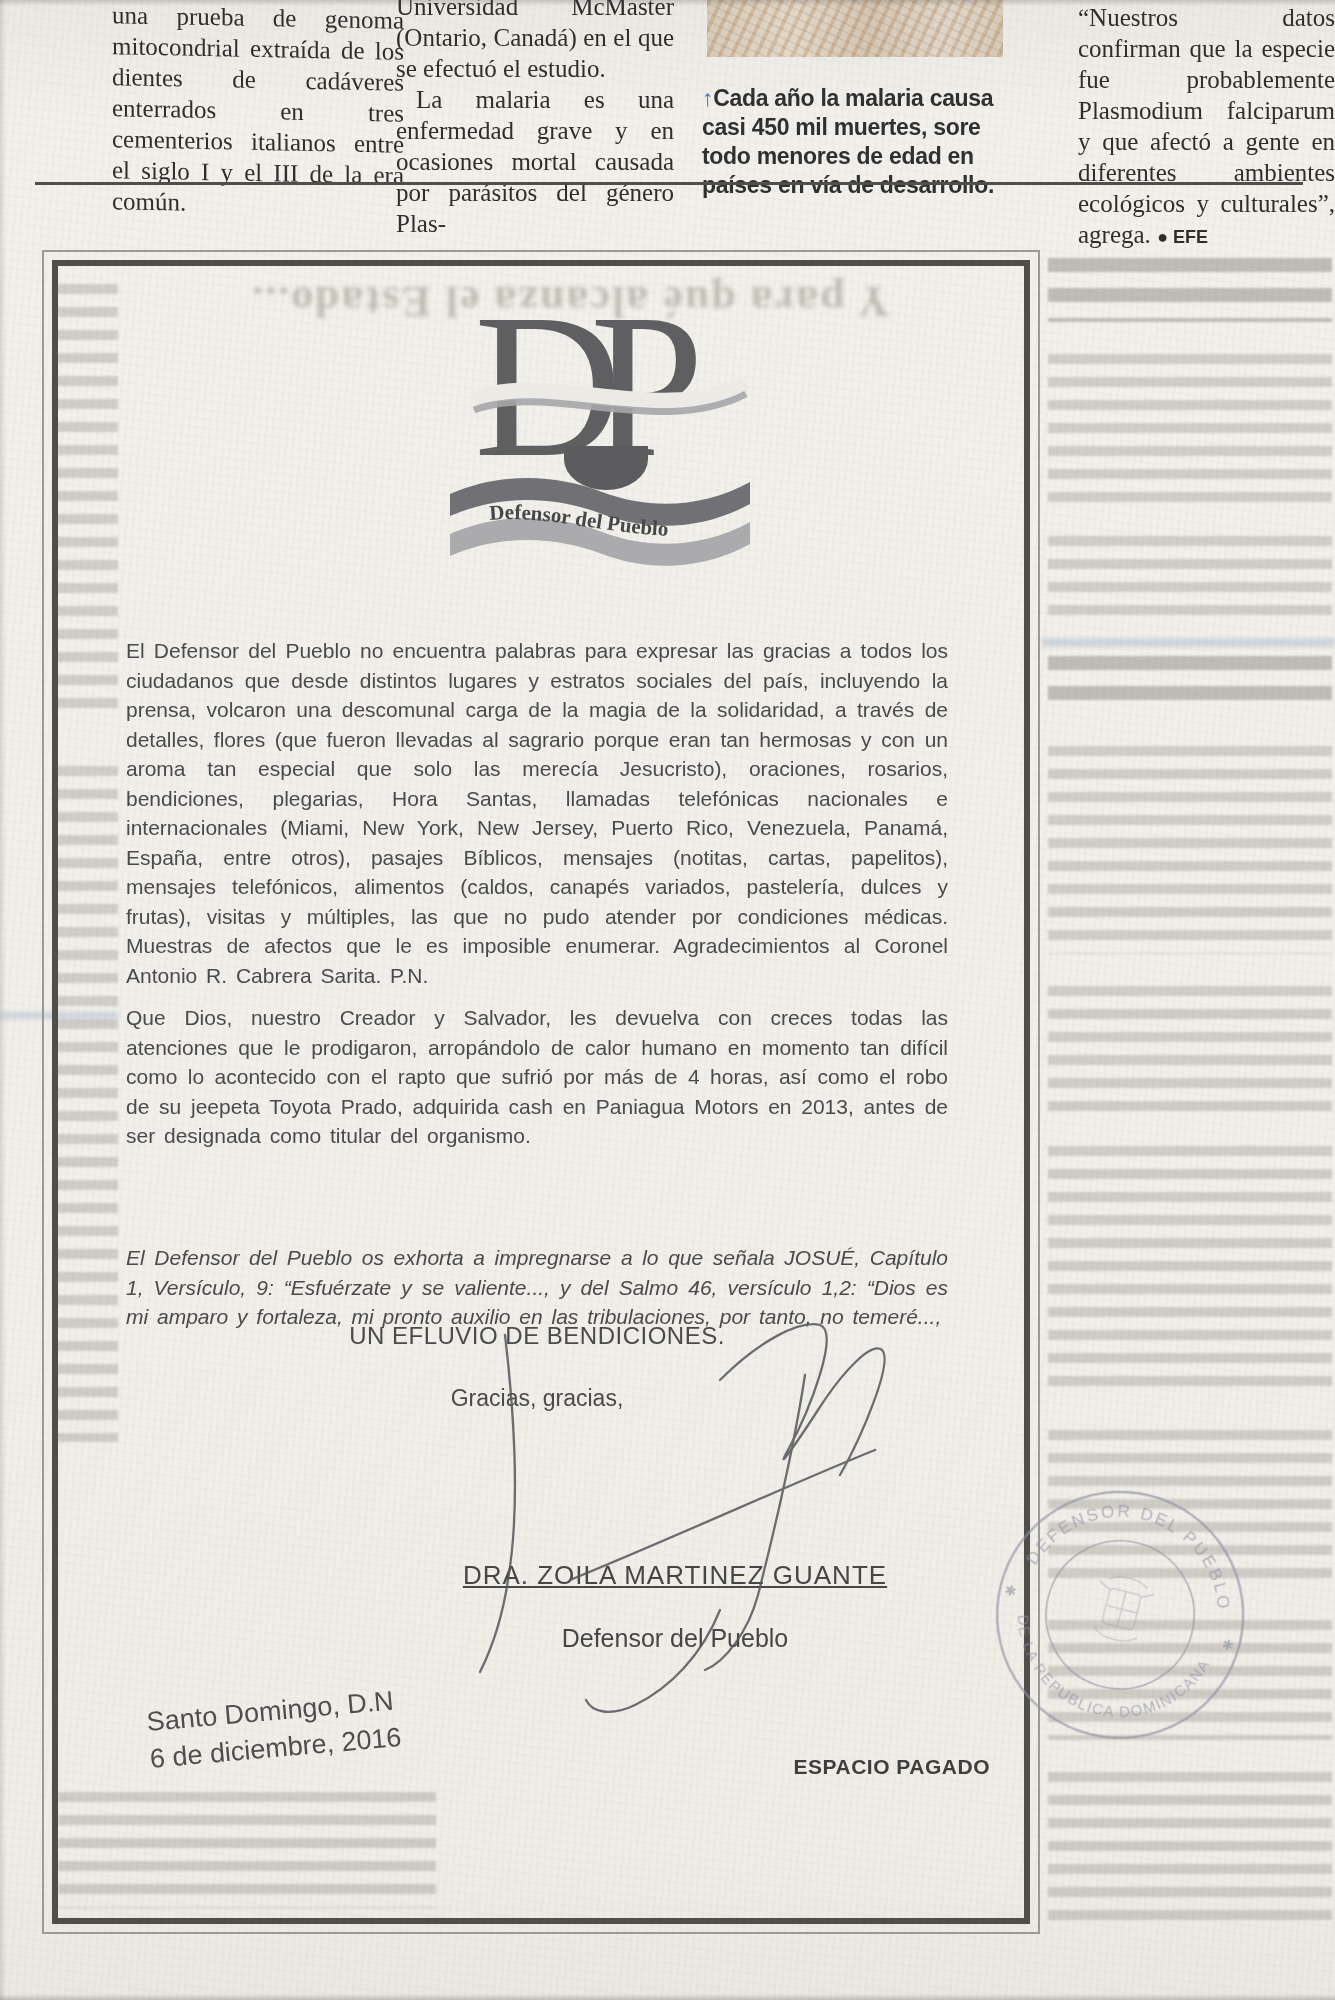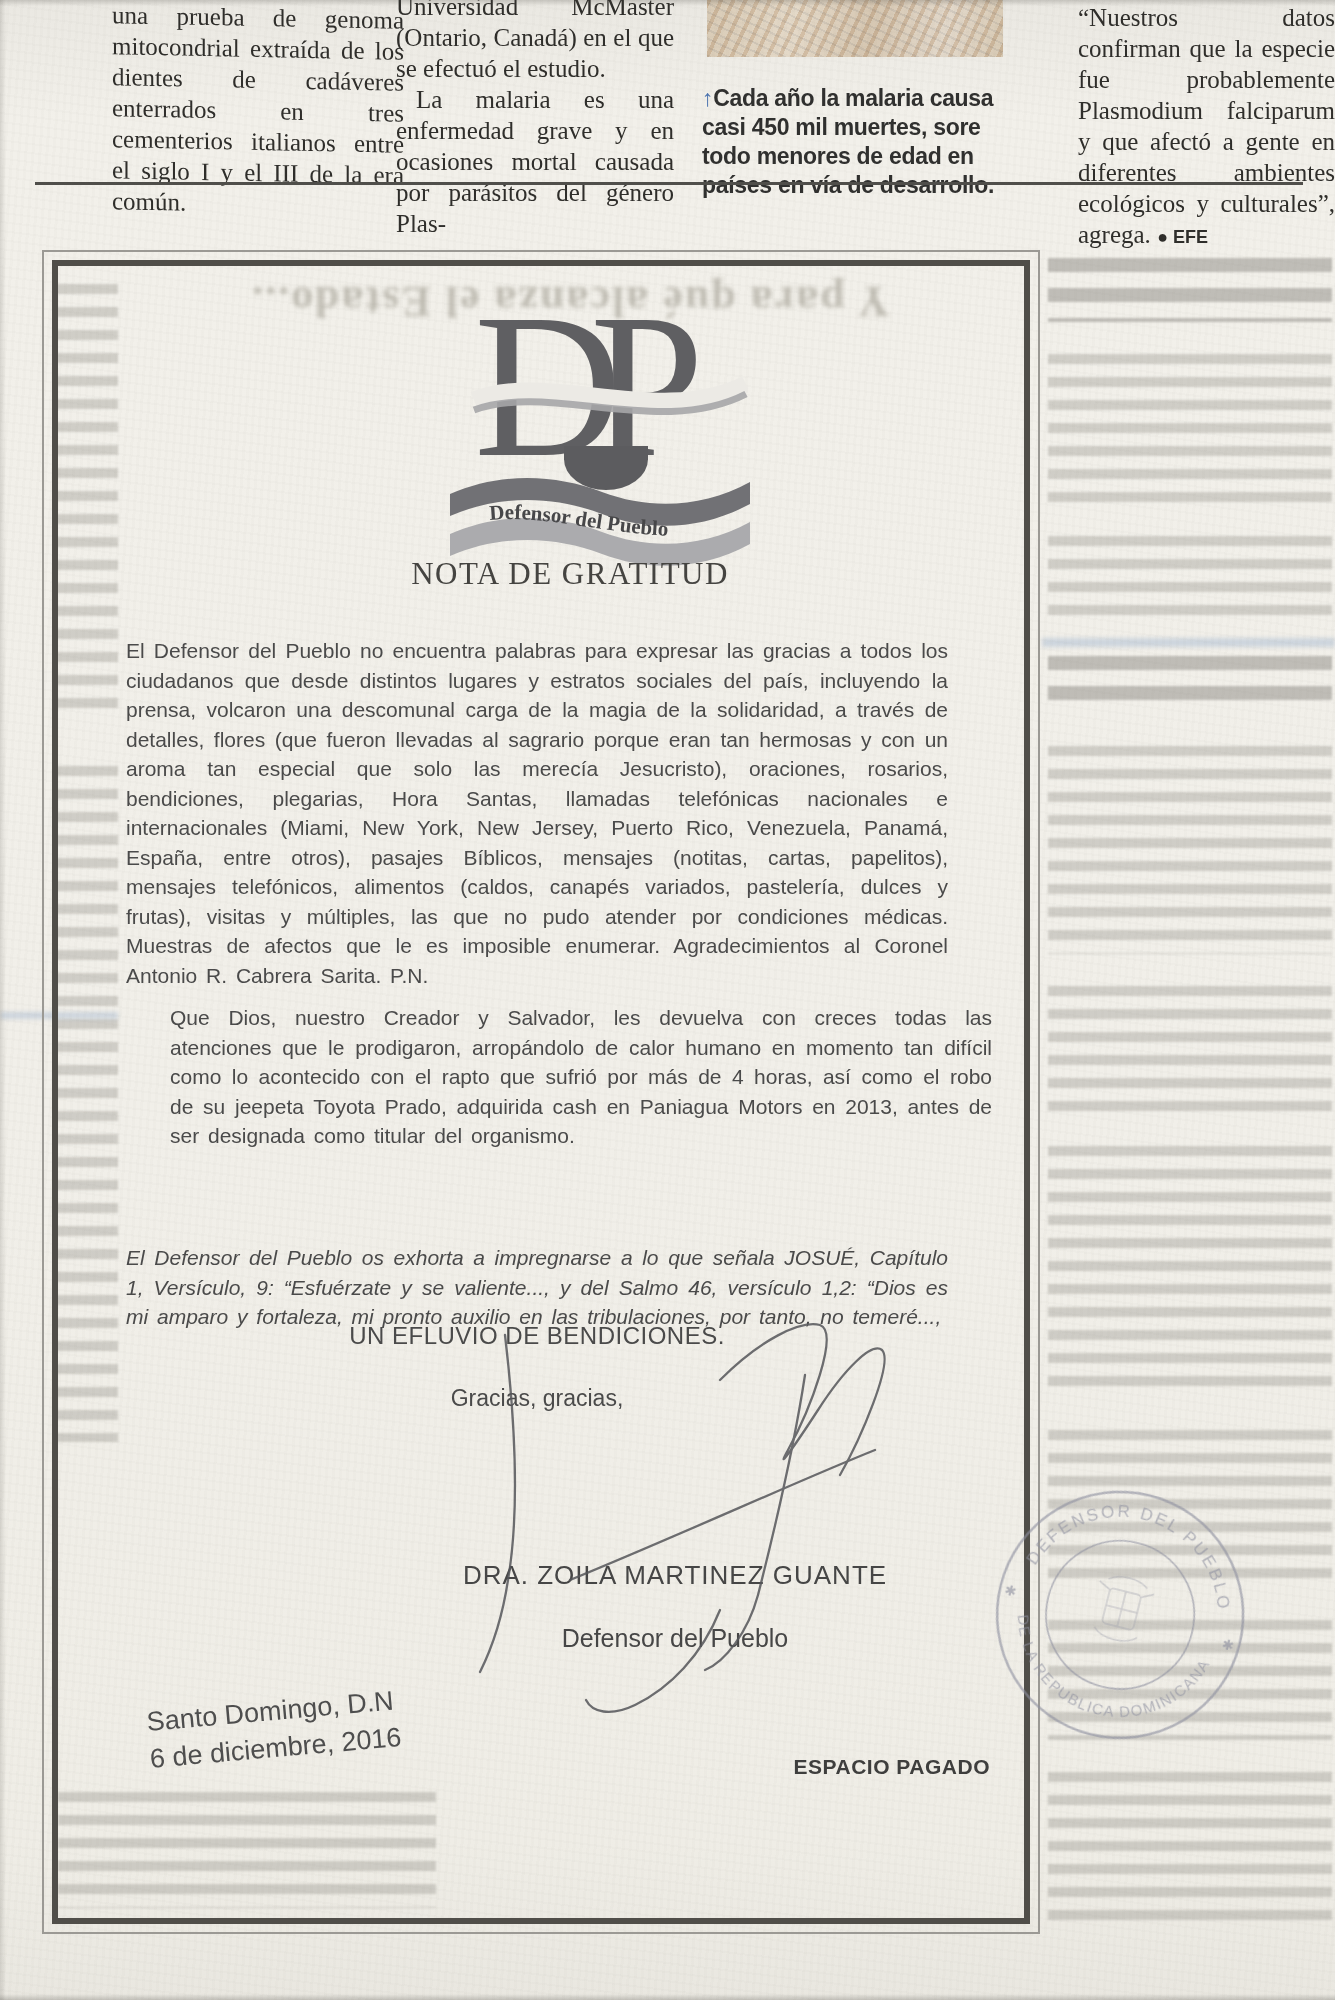--- a/index.html
+++ b/index.html
@@ -123,30 +123,29 @@
 
   <svg class="abs logo-ribbon" width="300" height="108" viewBox="0 0 300 108">
     <path d="M0,26 C50,4 105,6 152,24 C200,42 252,40 300,14 L300,36 C252,62 200,64 152,46 C105,28 50,26 0,48 Z" fill="#717175"></path>
     <path d="M0,66 C50,44 105,46 152,64 C200,82 252,80 300,54 L300,76 C252,102 200,104 152,86 C105,68 50,66 0,88 Z" fill="#ababae"></path>
     <path id="ribbonTextPath" d="M18,56 C95,36 185,84 292,62" fill="none"></path>
     <text font-family="Liberation Serif, serif" font-size="21" fill="#474749" font-weight="bold">
       <textPath href="#ribbonTextPath" startOffset="8%">Defensor del Pueblo</textPath>
     </text>
   </svg>
 
-  <div class="abs ad-title">NOTA DE GRATITUD</div>
 
   <p class="abs ad-p" style="top:636px;">El Defensor del Pueblo no encuentra palabras para expresar las gracias a todos los ciudadanos que desde distintos lugares y estratos sociales del país, incluyendo la prensa, volcaron una descomunal carga de la magia de la solidaridad, a través de detalles, flores (que fueron llevadas al sagrario porque eran tan hermosas y con un aroma tan especial que solo las merecía Jesucristo), oraciones, rosarios, bendiciones, plegarias, Hora Santas, llamadas telefónicas nacionales e internacionales (Miami, New York, New Jersey, Puerto Rico, Venezuela, Panamá, España, entre otros), pasajes Bíblicos, mensajes (notitas, cartas, papelitos), mensajes telefónicos, alimentos (caldos, canapés variados, pastelería, dulces y frutas), visitas y múltiples, las que no pudo atender por condiciones médicas. Muestras de afectos que le es imposible enumerar. Agradecimientos al Coronel Antonio R. Cabrera Sarita. P.N.</p>
-  <p class="abs ad-p" style="top:1003px;margin-left:44px;">Que Dios, nuestro Creador y Salvador, les devuelva con creces todas las atenciones que le prodigaron, arropándolo de calor humano en momento tan difícil como lo acontecido con el rapto que sufrió por más de 4 horas, así como el robo de su jeepeta Toyota Prado, adquirida cash en Paniagua Motors en 2013, antes de ser designada como titular del organismo.</p>
+  <p class="abs ad-p" style="top:1003px;">Que Dios, nuestro Creador y Salvador, les devuelva con creces todas las atenciones que le prodigaron, arropándolo de calor humano en momento tan difícil como lo acontecido con el rapto que sufrió por más de 4 horas, así como el robo de su jeepeta Toyota Prado, adquirida cash en Paniagua Motors en 2013, antes de ser designada como titular del organismo.</p>
   <p class="abs ad-p" style="top:1243px;font-style:italic;">El Defensor del Pueblo os exhorta a impregnarse a lo que señala JOSUÉ, Capítulo 1, Versículo, 9: “Esfuérzate y se valiente..., y del Salmo 46, versículo 1,2: “Dios es mi amparo y fortaleza, mi pronto auxilio en las tribulaciones, por tanto, no temeré...,</p>
 
   <div class="abs center-line" style="top:1322px;font-size:24px;letter-spacing:.5px;">UN EFLUVIO DE BENDICIONES.</div>
   <div class="abs center-line" style="top:1385px;font-size:23px;">Gracias, gracias,</div>
 
-  <div class="abs signer" style="left:350px;top:1560px;width:650px;font-size:26px;letter-spacing:1px;">DRA. ZOILA MARTINEZ GUANTE</div>
+  <div class="abs signer" style="left:350px;top:1560px;width:650px;font-size:26px;letter-spacing:1px;text-decoration:underline;">DRA. ZOILA MARTINEZ GUANTE</div>
   <div class="abs signer" style="left:350px;top:1624px;width:650px;font-size:25px;">Defensor del Pueblo</div>
 
   <svg class="abs sig-svg" width="500" height="460" viewBox="0 0 500 460">
     <g fill="none" stroke="#55565a" stroke-width="2.3" stroke-linecap="round" opacity=".85">
       <path d="M 85 55 C 95 140, 100 230, 88 300 C 82 340, 70 372, 60 392"></path>
       <path d="M 300 100 C 340 60, 380 40, 400 45 C 420 52, 390 130, 368 170 C 355 193, 372 170, 398 130 C 425 88, 452 62, 462 70 C 474 82, 440 160, 420 195"></path>
       <path d="M 150 300 C 260 255, 380 200, 455 170"></path>
       <path d="M 385 95 C 372 180, 352 260, 338 315 C 328 352, 305 382, 285 390"></path>
       <path d="M 300 330 C 282 375, 250 408, 215 425 C 190 437, 172 432, 166 420"></path>
     </g>

